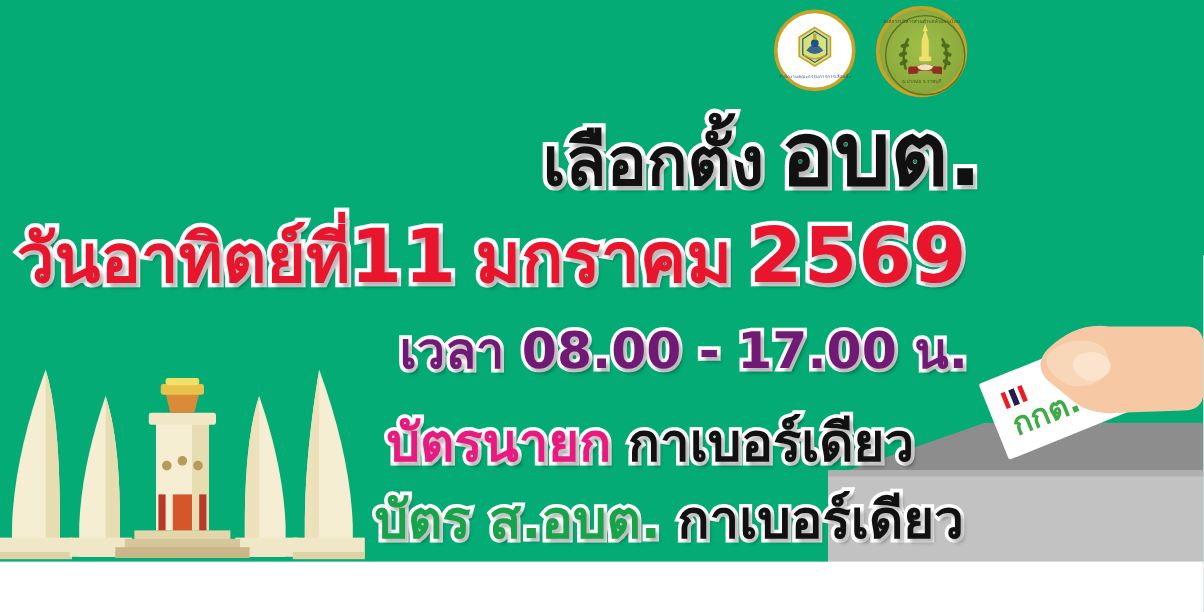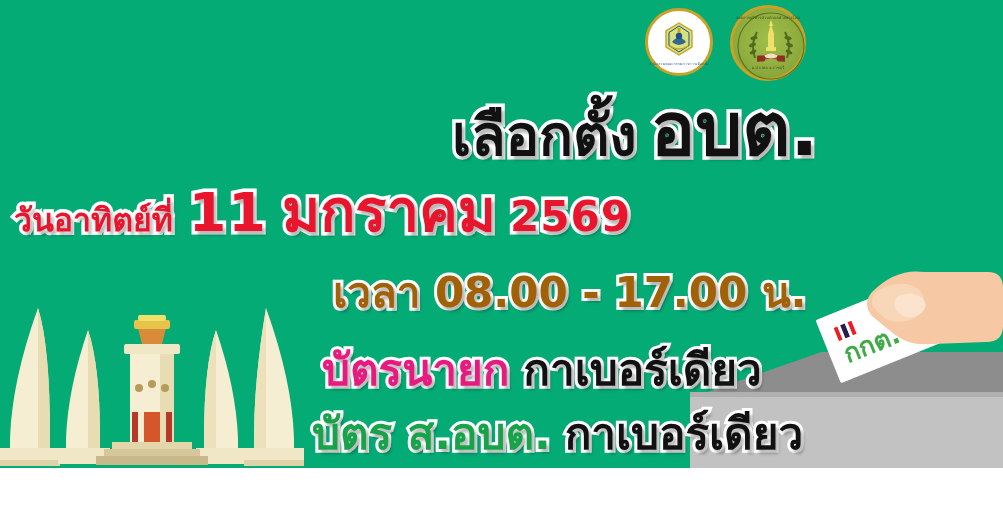--- a/index.html
+++ b/index.html
@@ -152,30 +152,30 @@
     font-size: 74px;
     margin-left: 14px;
   }
 
   #date-line {
     left: 14px;
     top: 182px;
     font-size: 52px;
     color: #e8152c;
   }
-  #date-line .prefix { font-size: 32px; }
-  #date-line .daynum { font-size: 54px; margin-left: 16px; letter-spacing: 2px; }
+  #date-line .prefix { font-size: 56px; }
+  #date-line .daynum { font-size: 62px; letter-spacing: 2px; }
   #date-line .month  { font-size: 58px; margin-left: 14px; margin-top: 37px; }
-  #date-line .year   { font-size: 42px; margin-left: 14px; letter-spacing: 1px; }
+  #date-line .year   { font-size: 64px; margin-left: 14px; letter-spacing: 1px; }
 
   #time-line {
     left: 333px;
     top: 272px;
     font-size: 42px;
-    color: #a16207;
+    color: #701a75;
   }
 
   #cards-count {
     left: 84px;
     top: 352px;
     font-size: 42px;
     color: #111111;
   }
 
   #row-mayor {

